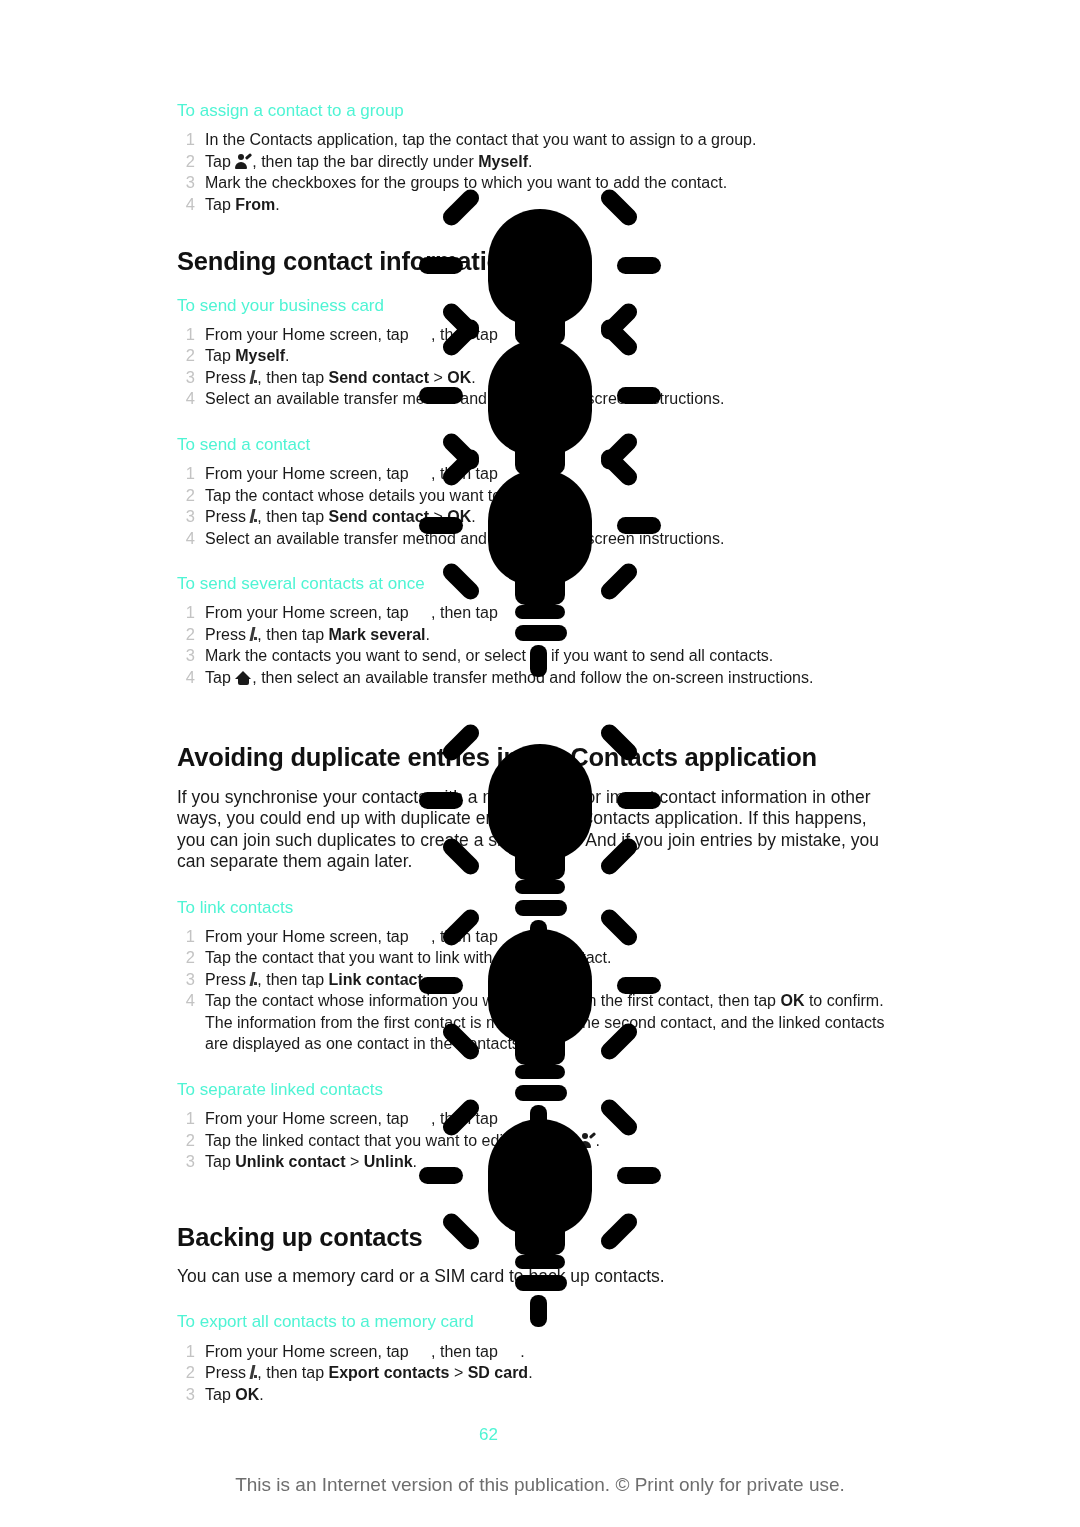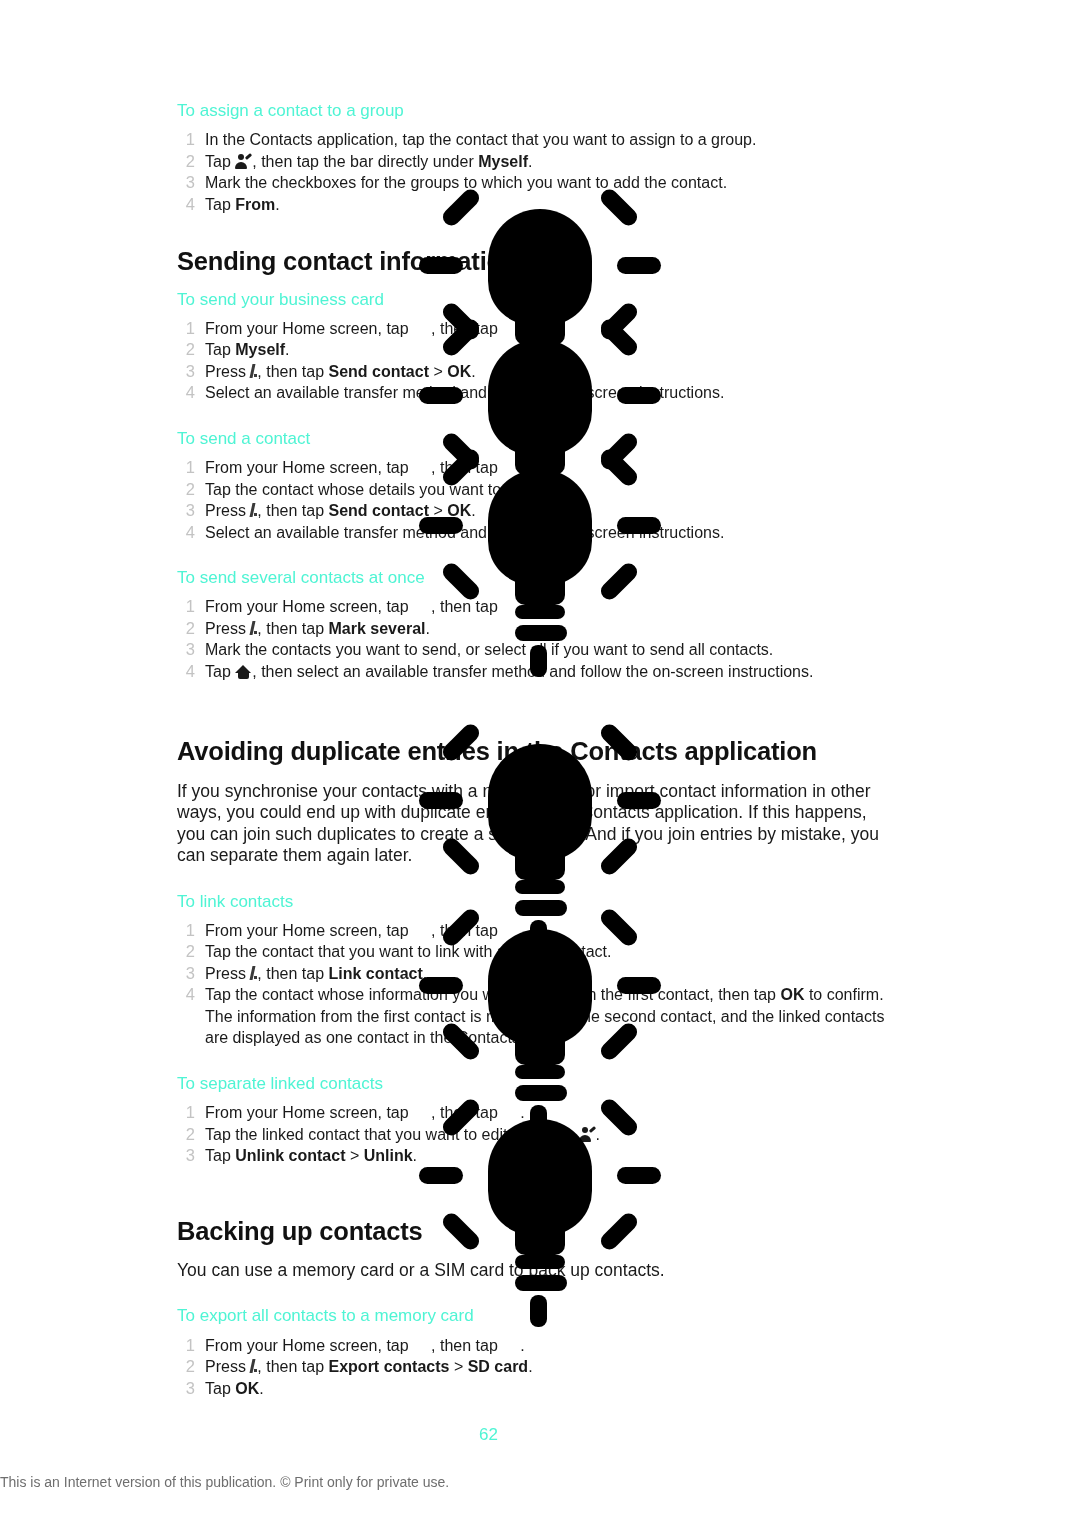--- a/index.html
+++ b/index.html
@@ -46,21 +46,21 @@
   .h2 {
     font-size: 17px;
     font-weight: normal;
     color: #4ff4d4;
     margin: 0;
     padding: 0;
     line-height: 1.25;
   }
   .h2.first { margin-top: 12px; margin-bottom: 8px; }
   .h2.gap   { margin-top: 24px; margin-bottom: 8px; }
-  .h2.tight { margin-top: 12px; margin-bottom: 8px; }
+  .h2.tight { margin-top: 18px; margin-bottom: 8px; }
 
   
   .para {
     font-size: 17.5px;
     line-height: 21.5px;
     color: #1a1a1a;
     margin: 0 0 0 0;
     max-width: 710px;
   }
 
@@ -241,22 +241,22 @@
     width: 977px;
     text-align: center;
     font-size: 17px;
     color: #4ff4d4;
   }
   .footer-note {
     position: absolute;
     left: 0;
     top: 1474px;
     width: 1080px;
-    text-align: left;
-    font-size: 14px;
+    text-align: center;
+    font-size: 19px;
     color: #6e6e6e;
   }
 </style>
 </head>
 <body>
 
 <div class="page">
 
   <div class="content">
 

